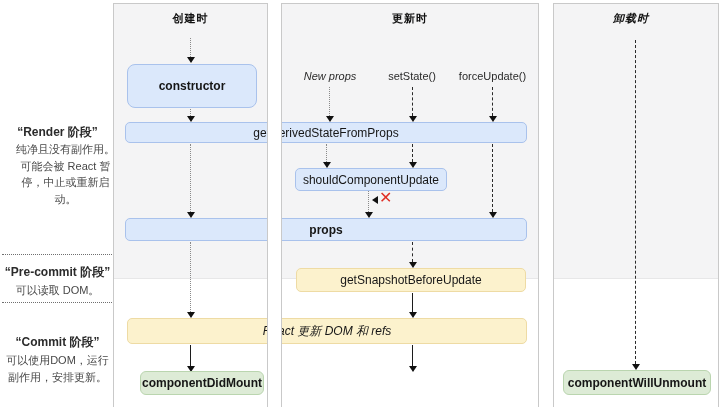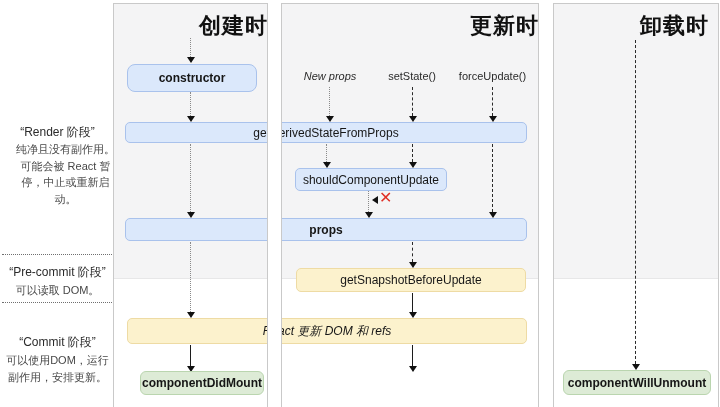--- a/index.html
+++ b/index.html
@@ -15,40 +15,40 @@
     z-index:0;
   }
   .panel.p1{left:113px;width:155px;}
   .panel.p2{left:281px;width:258px;}
   .panel.p3{left:553px;width:166px;}
   .gap{
     position:absolute;top:3px;height:404px;left:267px;width:15px;box-sizing:border-box;
     background:#fff;border-left:1px solid #c9c9c9;border-right:1px solid #c9c9c9;z-index:3;
   }
   .col-title{
-    position:absolute;top:11px;font-size:22px;font-weight:700;color:#111;
-    text-align:right;letter-spacing:1px;z-index:1;
+    position:absolute;top:11px;font-size:11px;font-weight:700;color:#111;
+    text-align:center;letter-spacing:1px;z-index:1;
   }
   .col-title.t1{left:113px;width:155px;}
   .col-title.t2{left:281px;width:258px;}
-  .col-title.t3{left:553px;width:156px;}
+  .col-title.t3{left:553px;width:156px;font-style:italic;}
   
   .trigger{position:absolute;top:70px;font-size:11px;color:#2a2a2a;text-align:center;z-index:1;}
   .trigger.italic{font-style:italic;}
   
   .box{
     position:absolute;display:flex;align-items:center;justify-content:center;
     box-sizing:border-box;font-size:12px;color:#161616;z-index:2;white-space:nowrap;
   }
   .box.blue{background:#dbe8fb;border:1px solid #a9c2ec;border-radius:5px;}
   .box.yellow{background:#fcf2cd;border:1px solid #eedba4;border-radius:5px;}
   .box.green{background:#ddebd6;border:1px solid #bad5af;border-radius:6px;}
   .box.bold{font-weight:700;}
   .box.italic{font-style:italic;}
-  .b-constructor{left:127px;top:64px;width:130px;height:28px;border-radius:8px !important;}
+  .b-constructor{left:127px;top:64px;width:130px;height:44px;border-radius:8px !important;}
   .b-gdsfp{left:125px;top:122px;width:402px;height:21px;}
   .b-scu{left:295px;top:168px;width:152px;height:23px;}
   .b-render{left:125px;top:218px;width:402px;height:23px;}
   .b-gsbu{left:296px;top:268px;width:230px;height:24px;}
   .b-react{left:127px;top:318px;width:400px;height:26px;}
   .b-didmount{left:140px;top:371px;width:124px;height:24px;}
   .b-didupdate{left:293px;top:371px;width:233px;height:24px;}
   .b-willunmount{left:563px;top:370px;width:148px;height:25px;}
   
   .arr{position:absolute;width:0;z-index:1;}
@@ -64,21 +64,21 @@
     position:absolute;left:372px;top:196px;width:0;height:0;z-index:2;
     border-top:4px solid transparent;border-bottom:4px solid transparent;border-right:6px solid #101010;
   }
   .cancel-x{
     position:absolute;left:379px;top:190px;z-index:2;
     font-size:16px;font-weight:700;color:#df2f26;line-height:1;
   }
   
   .phase-title{
     position:absolute;left:0;width:115px;text-align:center;
-    font-size:12px;font-weight:400;color:#2b2b2b;z-index:1;
+    font-size:12px;font-weight:700;color:#2b2b2b;z-index:1;
   }
   .phase-desc{
     position:absolute;left:4px;width:107px;text-align:center;
     font-size:11px;line-height:1.5;color:#474747;z-index:1;
   }
   .sep{position:absolute;left:2px;width:110px;border-top:1px dotted #6f6f6f;z-index:1;}
   .ph1-title{top:124px;} .ph1-desc{top:141px;margin-left:8px;}
   .sep1{top:254px;}
   .ph2-title{top:264px;} .ph2-desc{top:282px;}
   .sep2{top:302px;}

